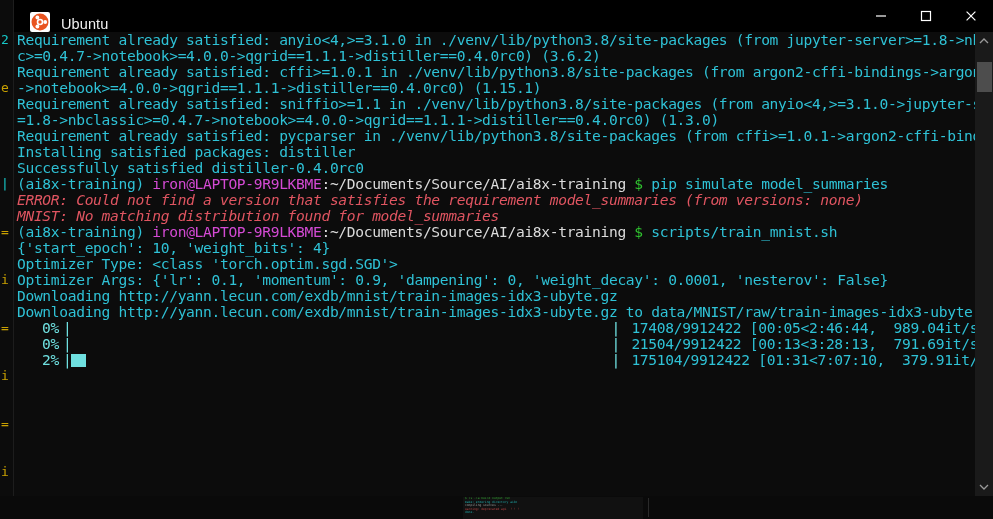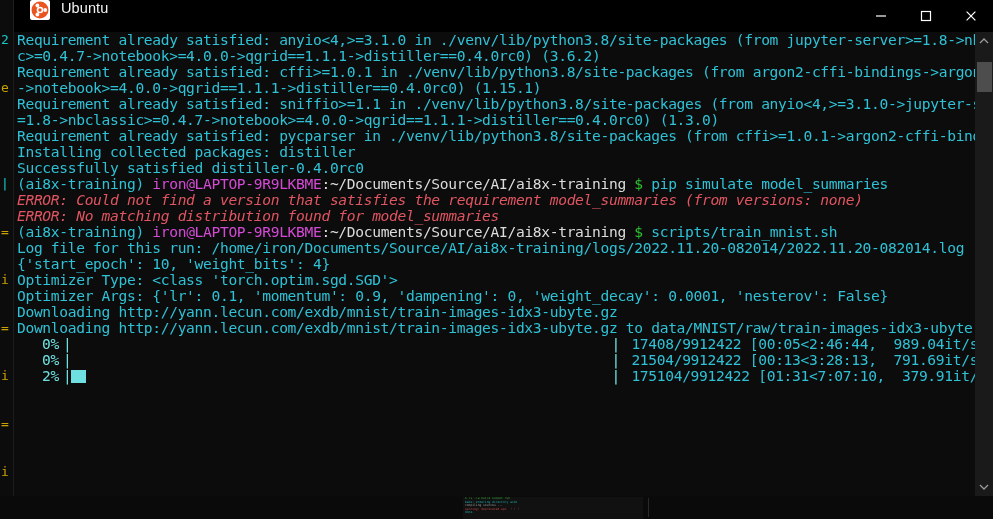--- a/index.html
+++ b/index.html
@@ -92,21 +92,21 @@
     background: #0c0c0c;
     z-index: 10;
     box-shadow: 0 0 0 1px #1d1d1d;
   }
 
   #titlebar {
     position: relative;
     height: 32px;
     background: #000000;
     display: flex;
-    align-items: flex-start;
+    align-items: flex-end;
   }
   #app-icon {
     width: 20px; height: 20px;
     margin-left: 16px;
     border-radius: 2px;
     background: #ffffff;
     display: flex;
     align-items: center;
     justify-content: center;
     flex: none;
@@ -277,27 +277,26 @@
 
   <div id="term">
     <div id="term-pad">
         <span class="row"><span class="c-cyan">Requirement already satisfied: anyio&lt;4,&gt;=3.1.0 in ./venv/lib/python3.8/site-packages (from jupyter-server&gt;=1.8-&gt;nbclassi</span></span>
         <span class="row"><span class="c-cyan">c&gt;=0.4.7-&gt;notebook&gt;=4.0.0-&gt;qgrid==1.1.1-&gt;distiller==0.4.0rc0) (3.6.2)</span></span>
         <span class="row"><span class="c-cyan">Requirement already satisfied: cffi&gt;=1.0.1 in ./venv/lib/python3.8/site-packages (from argon2-cffi-bindings-&gt;argon2-cffi</span></span>
         <span class="row"><span class="c-cyan">-&gt;notebook&gt;=4.0.0-&gt;qgrid==1.1.1-&gt;distiller==0.4.0rc0) (1.15.1)</span></span>
         <span class="row"><span class="c-cyan">Requirement already satisfied: sniffio&gt;=1.1 in ./venv/lib/python3.8/site-packages (from anyio&lt;4,&gt;=3.1.0-&gt;jupyter-server&gt;</span></span>
         <span class="row"><span class="c-cyan">=1.8-&gt;nbclassic&gt;=0.4.7-&gt;notebook&gt;=4.0.0-&gt;qgrid==1.1.1-&gt;distiller==0.4.0rc0) (1.3.0)</span></span>
         <span class="row"><span class="c-cyan">Requirement already satisfied: pycparser in ./venv/lib/python3.8/site-packages (from cffi&gt;=1.0.1-&gt;argon2-cffi-bindings-&gt;</span></span>
-        <span class="row"><span class="c-cyan">Installing collected packages: distiller</span></span>
+        <span class="row"><span class="c-cyan">Installing satisfied packages: distiller</span></span>
         <span class="row"><span class="c-cyan">Successfully satisfied distiller-0.4.0rc0</span></span>
         <span class="row"><span class="c-cyan">(ai8x-training) </span><span class="c-mag">iron@LAPTOP-9R9LKBME</span><span class="c-white">:~/Documents/Source/AI/ai8x-training </span><span class="c-green">$ </span><span class="c-cyan">pip simulate model_summaries</span></span>
         <span class="row"><span class="c-red">ERROR: Could not find a version that satisfies the requirement model_summaries (from versions: none)</span></span>
-        <span class="row"><span class="c-red">ERROR: No matching distribution found for model_summaries</span></span>
+        <span class="row"><span class="c-red">MNIST: No matching distribution found for model_summaries</span></span>
         <span class="row"><span class="c-cyan">(ai8x-training) </span><span class="c-mag">iron@LAPTOP-9R9LKBME</span><span class="c-white">:~/Documents/Source/AI/ai8x-training </span><span class="c-green">$ </span><span class="c-cyan">scripts/train_mnist.sh</span></span>
-        <span class="row"><span class="c-cyan">Log file for this run: /home/iron/Documents/Source/AI/ai8x-training/logs/2022.11.20-082014/2022.11.20-082014.log</span></span>
         <span class="row"><span class="c-cyan">{'start_epoch': 10, 'weight_bits': 4}</span></span>
         <span class="row"><span class="c-cyan">Optimizer Type: &lt;class 'torch.optim.sgd.SGD'&gt;</span></span>
         <span class="row"><span class="c-cyan">Optimizer Args: {'lr': 0.1, 'momentum': 0.9, 'dampening': 0, 'weight_decay': 0.0001, 'nesterov': False}</span></span>
         <span class="row"><span class="c-cyan">Downloading http://yann.lecun.com/exdb/mnist/train-images-idx3-ubyte.gz</span></span>
         <span class="row"><span class="c-cyan">Downloading http://yann.lecun.com/exdb/mnist/train-images-idx3-ubyte.gz to data/MNIST/raw/train-images-idx3-ubyte.gz</span></span>
         <span class="row pbarline"><span class="c-bar" style="display: inline-block; width: 46px; text-align: right; padding-right: 4px; box-sizing: border-box;">0%</span><span class="c-bar">|</span><span class="pfill" style="width: 0px;"></span><span style="display: inline-block; width: 540px;"></span><span class="c-bar">|</span><span class="c-cyan" style="margin-left: 3px;"> 17408/9912422 [00:05&lt;2:46:44,  989.04it/s]</span></span>
         <span class="row pbarline"><span class="c-bar" style="display: inline-block; width: 46px; text-align: right; padding-right: 4px; box-sizing: border-box;">0%</span><span class="c-bar">|</span><span class="pfill" style="width: 0px;"></span><span style="display: inline-block; width: 540px;"></span><span class="c-bar">|</span><span class="c-cyan" style="margin-left: 3px;"> 21504/9912422 [00:13&lt;3:28:13,  791.69it/s]</span></span>
         <span class="row pbarline"><span class="c-bar" style="display: inline-block; width: 46px; text-align: right; padding-right: 4px; box-sizing: border-box;">2%</span><span class="c-bar">|</span><span class="pfill" style="width: 15px;"></span><span style="display: inline-block; width: 525px;"></span><span class="c-bar">|</span><span class="c-cyan" style="margin-left: 3px;"> 175104/9912422 [01:31&lt;7:07:10,  379.91it/s]</span></span>
       </div>
 

